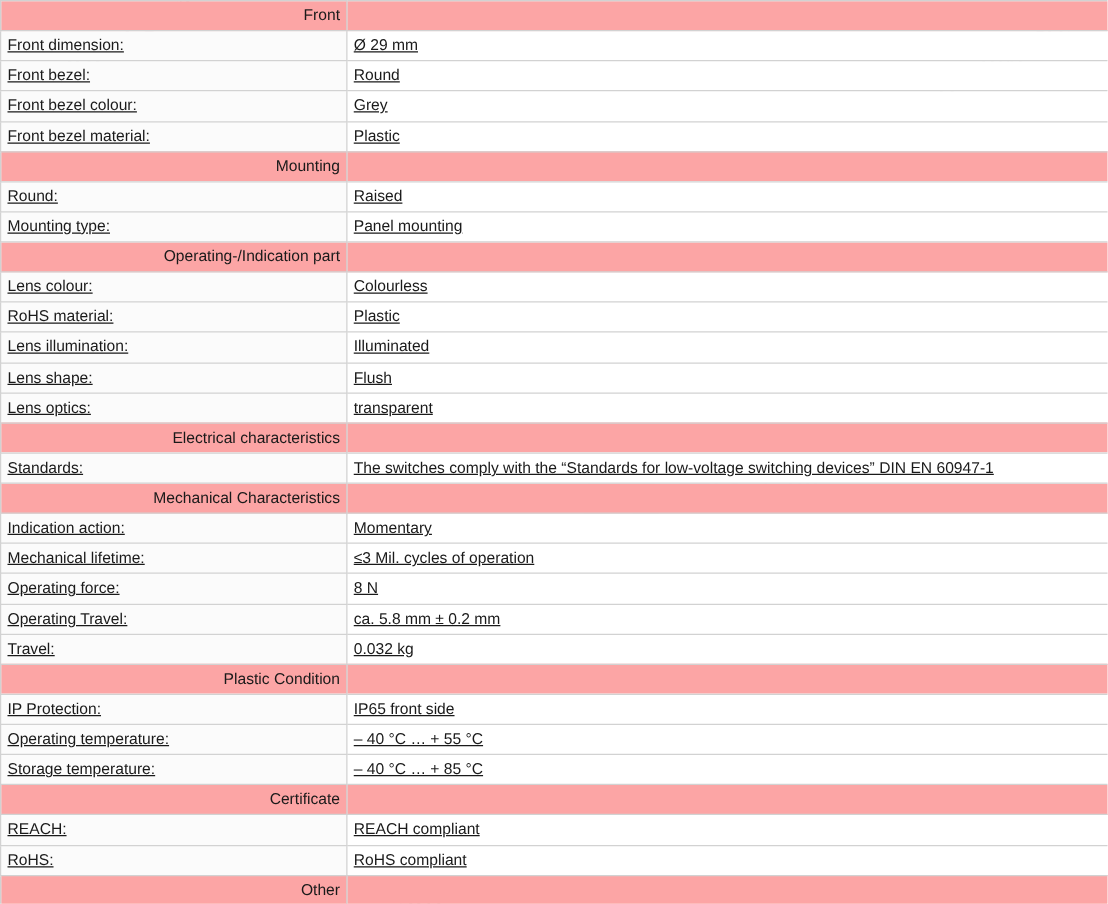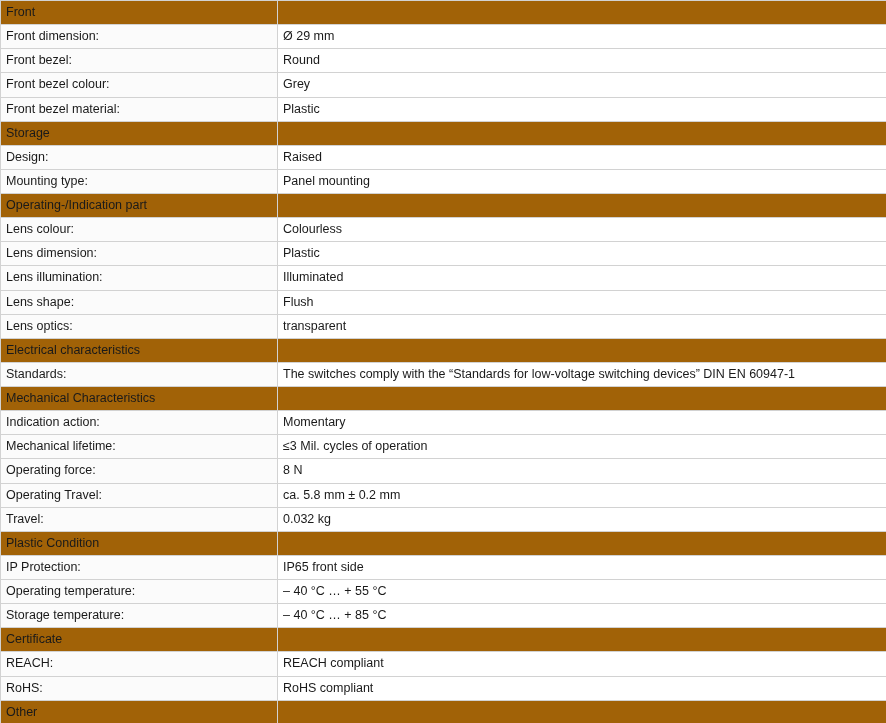--- a/index.html
+++ b/index.html
@@ -92,24 +92,26 @@
     border: 1px solid #d2d2d2;
     padding: 2px 5px 3px 5px;
     vertical-align: top;
     line-height: 1.45;
     background-clip: padding-box;
   }
   td.label { width: 266px; }
   td.value { width: 619px; }
 
   tr.section td {
-    background: #a16207;
+    background: #fca5a5;
+    text-align: right;
   }
   tr.data td {
     background: #ffffff;
+    text-decoration: underline;
   }
   tr.data td.label { background: #fbfbfb; }
 
   .multiline { white-space: pre-line; }
 </style>
 </head>
 <body>
 
 <div class="wm-text wm1">huojiaji.com</div>
 <div class="wm-text wm2">huojiaji.com</div>
@@ -140,41 +142,41 @@
       </tr>
       <tr class="data">
         <td class="label">Front bezel colour:</td>
         <td class="value multiline">Grey</td>
       </tr>
       <tr class="data">
         <td class="label">Front bezel material:</td>
         <td class="value multiline">Plastic</td>
       </tr>
       <tr class="section">
-        <td class="label">Storage</td>
-        <td class="value multiline"></td>
-      </tr>
-      <tr class="data">
-        <td class="label">Design:</td>
+        <td class="label">Mounting</td>
+        <td class="value multiline"></td>
+      </tr>
+      <tr class="data">
+        <td class="label">Round:</td>
         <td class="value multiline">Raised</td>
       </tr>
       <tr class="data">
         <td class="label">Mounting type:</td>
         <td class="value multiline">Panel mounting</td>
       </tr>
       <tr class="section">
         <td class="label">Operating-/Indication part</td>
         <td class="value multiline"></td>
       </tr>
       <tr class="data">
         <td class="label">Lens colour:</td>
         <td class="value multiline">Colourless</td>
       </tr>
       <tr class="data">
-        <td class="label">Lens dimension:</td>
+        <td class="label">RoHS material:</td>
         <td class="value multiline">Plastic</td>
       </tr>
       <tr class="data">
         <td class="label">Lens illumination:</td>
         <td class="value multiline">Illuminated</td>
       </tr>
       <tr class="data">
         <td class="label">Lens shape:</td>
         <td class="value multiline">Flush</td>
       </tr>

